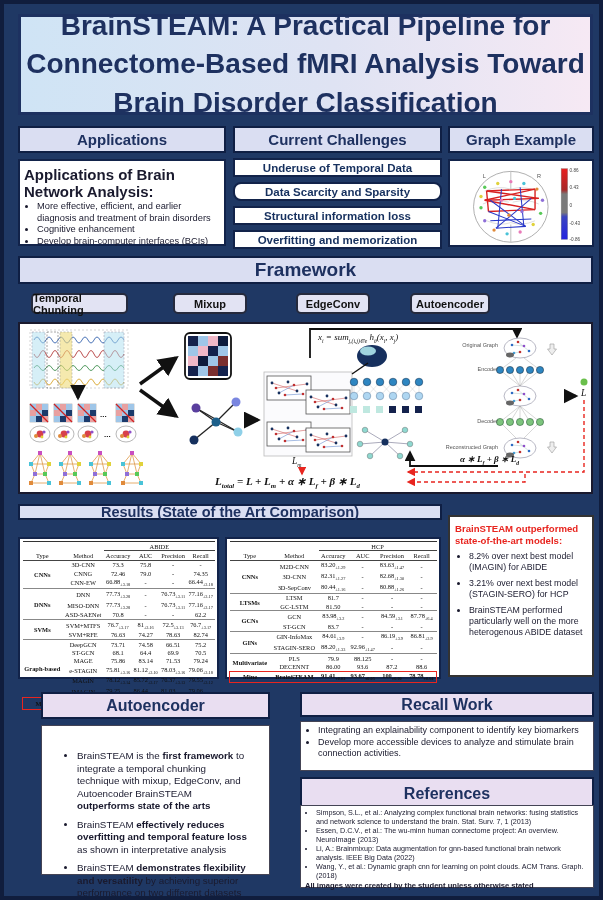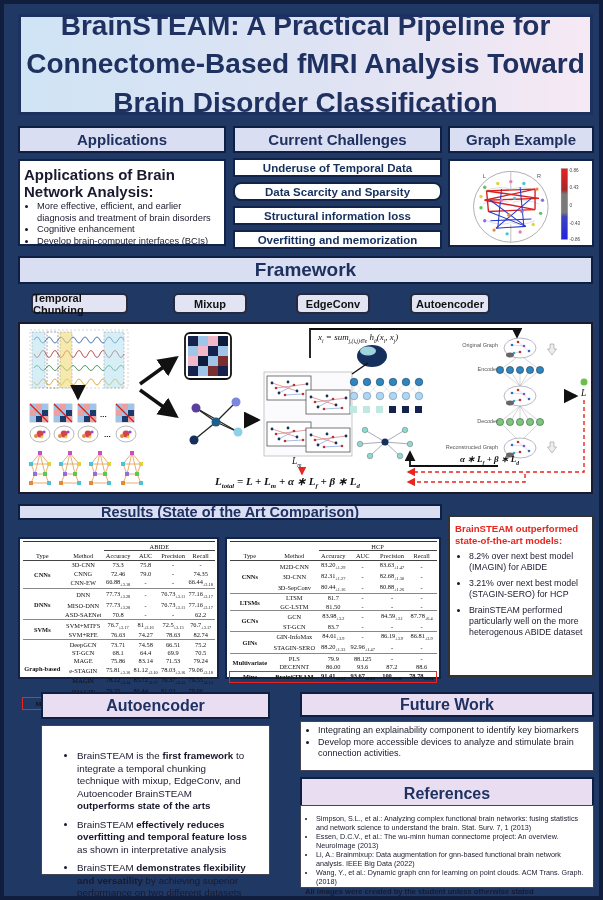--- a/index.html
+++ b/index.html
@@ -68,21 +68,21 @@
   .sidebar li{margin-bottom:5px;}
   
   .conc-header{left:37px;top:688px;width:229px;height:27px;font-size:16px;}
   .conc-body{left:37px;top:721px;width:229px;height:150px;padding:8px 5px;font-size:9.8px;color:#1a1a2e;}
   .conc-body ul{margin:16px;padding-left:14px;line-height:1.28;}
   .conc-body li{margin-bottom:6px;}
   .fut-header{left:296px;top:688px;width:294px;height:25px;font-size:16px;}
   .fut-body{left:296px;top:717px;width:294px;height:50px;padding:3px 4px;font-size:9px;color:#1a1a2e;}
   .fut-body ul{margin:0;padding-left:13px;line-height:1.3;}
   .ref-header{left:296px;top:773px;width:294px;height:34px;font-size:16px;}
-  .ref-body{left:296px;top:801px;width:294px;height:83px;padding:8px 4px;font-size:7.2px;color:#1a1a2e;}
+  .ref-body{left:296px;top:801px;width:294px;height:83px;padding:2px 4px;font-size:7.2px;color:#1a1a2e;}
   .ref-body ul{margin:0;padding-left:11px;line-height:1.25;}
   .ref-footer{font-weight:bold;font-size:7.6px;margin-top:1px;}
 </style>
 </head>
 <body>
 
 <div class="abs title-box">
   <div>BrainSTEAM: A Practical Pipeline for</div>
   <div>Connectome-Based fMRI Analysis Toward</div>
   <div>Brain Disorder Classification</div>
@@ -719,21 +719,21 @@
 
 <div class="abs panel-header pink conc-header">Autoencoder</div>
 <div class="abs white-box conc-body" style="border-width:1.5px;border-color:#445;">
   <ul id="conclusion-list">
       <li><span>BrainSTEAM is the </span><b>first framework</b><span> to integrate a temporal chunking technique with mixup, EdgeConv, and Autoencoder BrainSTEAM </span><b>outperforms state of the arts</b></li>
       <li><span>BrainSTEAM </span><b>effectively reduces overfitting and temporal feature loss</b><span> as shown in interpretative analysis</span></li>
       <li><span>BrainSTEAM </span><b>demonstrates flexibility and versatility</b><span> by achieving superior performance on two different datasets</span></li>
     </ul>
 </div>
 
-<div class="abs panel-header pink fut-header">Future Work</div>
+<div class="abs panel-header pink fut-header">Recall Work</div>
 <div class="abs white-box fut-body" style="border-width:1.5px;border-color:#445;">
   <ul>
       <li>Integrating an explainability component to identify key biomarkers</li>
       <li>Develop more accessible devices to analyze and stimulate brain connection activities.</li>
     </ul>
 </div>
 
 <div class="abs panel-header pink ref-header">References</div>
 <div class="abs white-box ref-body" style="border-width:1.5px;border-color:#445;">
   <ul>

